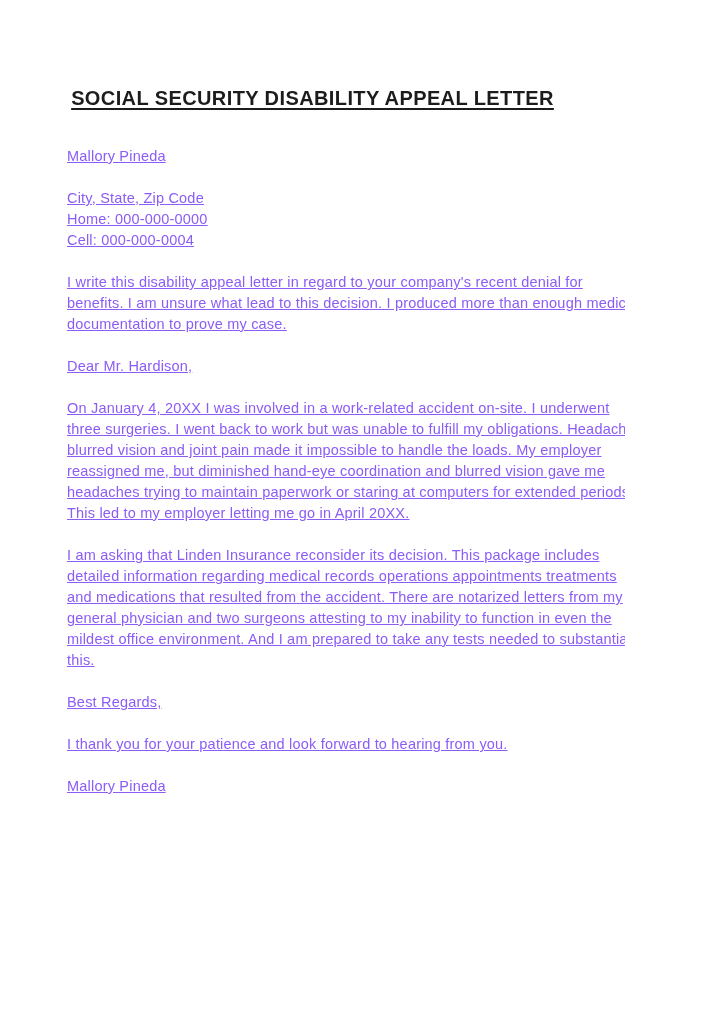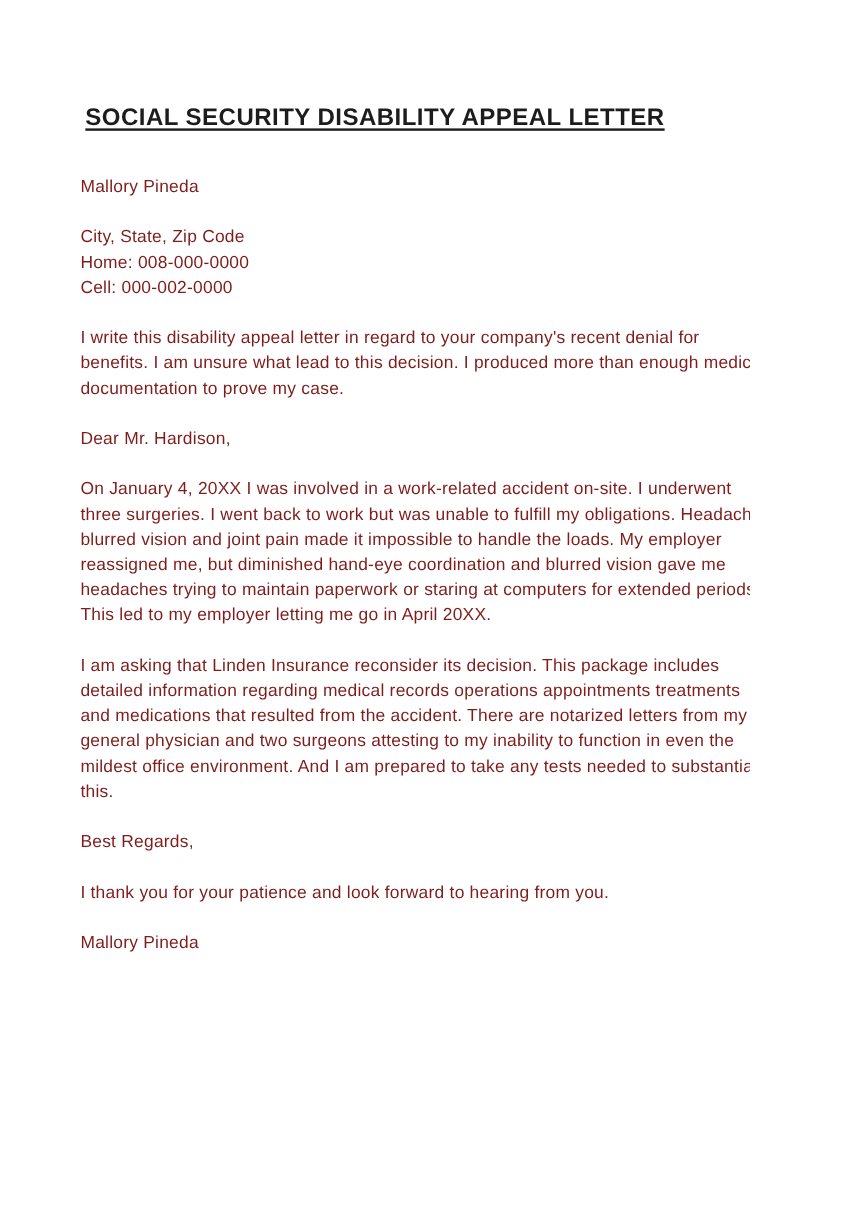--- a/index.html
+++ b/index.html
@@ -30,21 +30,22 @@
     color: #1c1c1c;
   }
   .content {
     position: absolute;
     left: 67px;
     top: 146px;
     width: 576px;
     font-size: 14.5px;
     line-height: 21px;
     letter-spacing: 0.2px;
-    color: #7f1d1d;
+    color: #8b5cf6;
+    text-decoration: underline;
   }
   .content p {
     margin: 0 0 21px 0;
   }
   .content .line {
     margin: 0;
   }
   .contact-block {
     margin: 12px 0 21px 0;
   }
@@ -55,22 +56,22 @@
 <div class="page">
 
   <h1 class="letter-title">SOCIAL SECURITY DISABILITY APPEAL LETTER</h1>
 
   <div class="content">
 
     <p class="sender-name">Mallory Pineda</p>
 
     <div class="contact-block">
       <div class="line">City, State, Zip Code</div>
-      <div class="line">Home: 008-000-0000</div>
-      <div class="line">Cell: 000-002-0000</div>
+      <div class="line">Home: 000-000-0000</div>
+      <div class="line">Cell: 000-000-0004</div>
     </div>
 
     <p>I write this disability appeal letter in regard to your company's recent denial for benefits. I am unsure what lead to this decision. I produced more than enough medical documentation to prove my case.</p>
 
     <p>Dear Mr. Hardison,</p>
 
     <p>On January 4, 20XX I was involved in a work-related accident on-site. I underwent three surgeries. I went back to work but was unable to fulfill my obligations. Headaches blurred vision and joint pain made it impossible to handle the loads. My employer reassigned me, but diminished hand-eye coordination and blurred vision gave me headaches trying to maintain paperwork or staring at computers for extended periods. This led to my employer letting me go in April 20XX.</p>
 
     <p>I am asking that Linden Insurance reconsider its decision. This package includes detailed information regarding medical records operations appointments treatments and medications that resulted from the accident. There are notarized letters from my general physician and two surgeons attesting to my inability to function in even the mildest office environment. And I am prepared to take any tests needed to substantiate this.</p>
 

